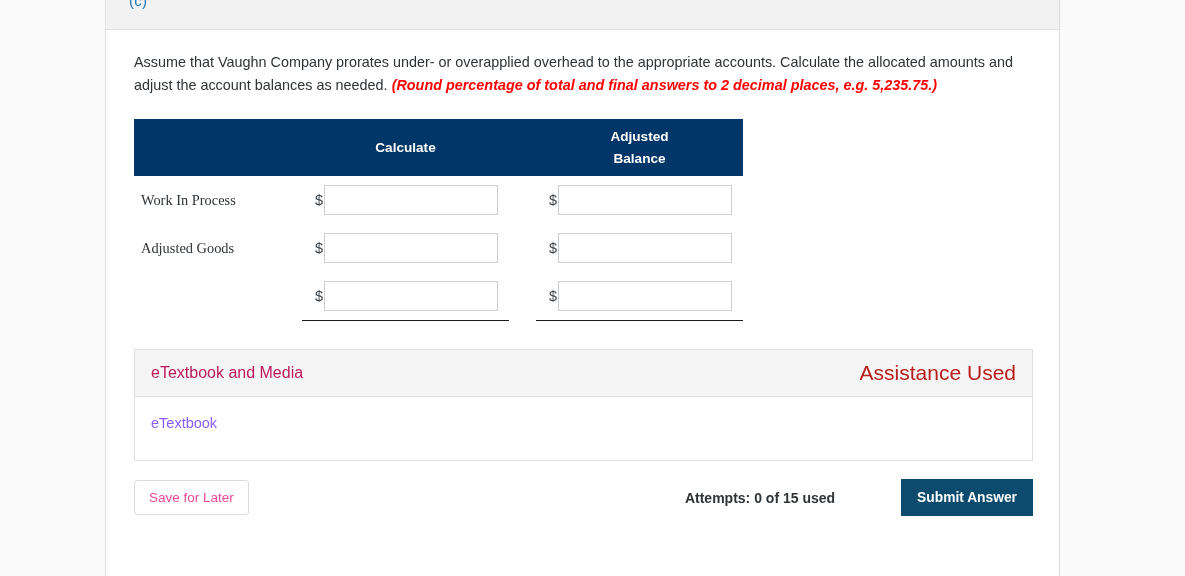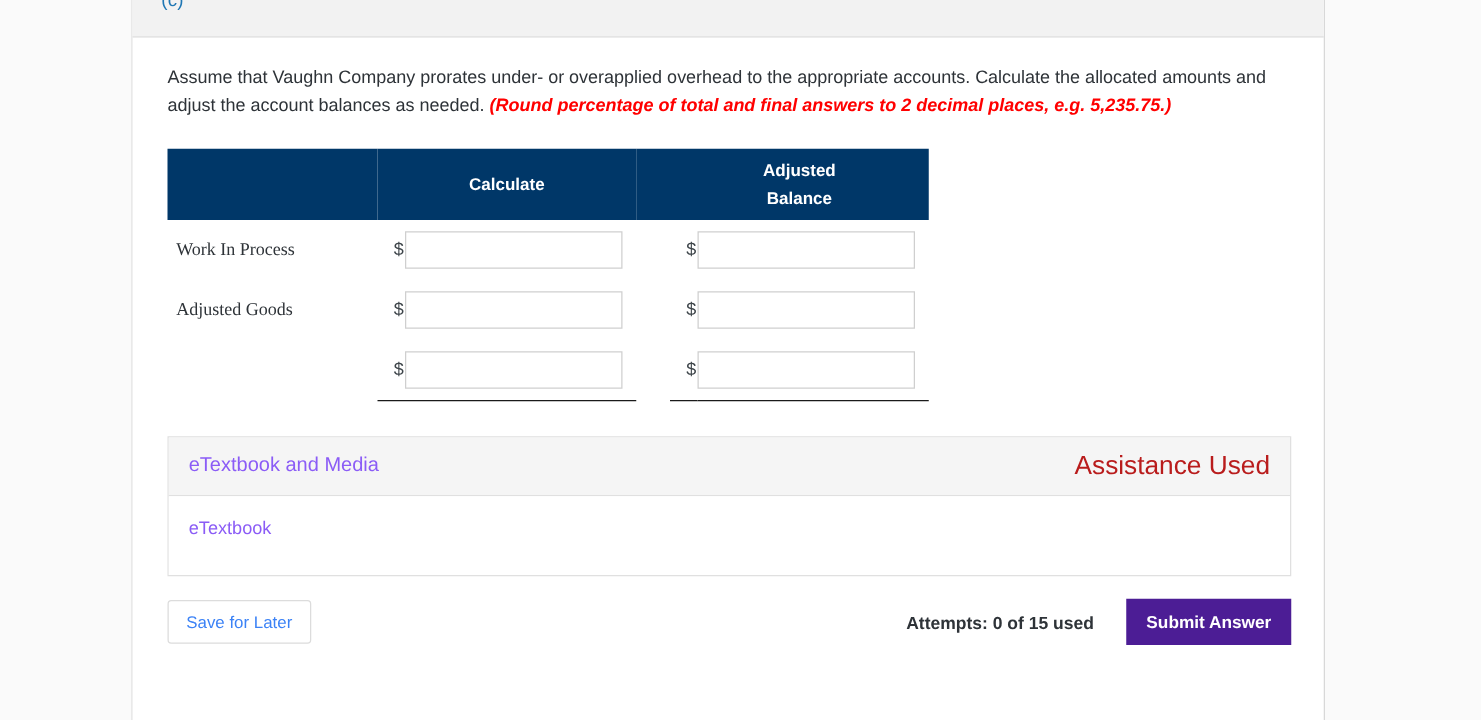--- a/index.html
+++ b/index.html
@@ -98,43 +98,43 @@
     border: 1px solid #e0e0e0;
     width: 899px;
   }
   .etb-head {
     background: #f5f5f5;
     border-bottom: 1px solid #e0e0e0;
     height: 47px;
     display: flex; align-items: center; justify-content: space-between;
     padding: 0 16px;
   }
-  .etb-title { font-size: 16px; color: #8b5cf6; }
+  .etb-title { font-size: 16px; color: #be185d; }
   .etb-assist { font-size: 21px; color: #b91c1c; }
   .etb-body { height: 63px; padding: 17px 16px 0 16px; background: #fff; }
   .etb-link { font-size: 14.5px; color: #8b5cf6; cursor: pointer; }
 
   
   .footer {
     margin-top: 18px;
     display: flex; align-items: center; justify-content: space-between;
     width: 899px;
   }
   .btn-save {
-    border: 1px solid #dcdcdc; background: #fff; color: #3b82f6;
+    border: 1px solid #dcdcdc; background: #fff; color: #ec4899;
     font-family: "Liberation Sans", sans-serif;
     font-size: 13.5px; padding: 9px 14px; border-radius: 3px; cursor: pointer;
   }
   .footer-right { display: flex; align-items: center; gap: 26px; }
   .attempts { font-size: 14px; font-weight: bold; color: #2e3338; }
   .btn-submit {
-    background: #4c1d95; color: #fff; border: none;
+    background: #0c4a6e; color: #fff; border: none;
     font-family: "Liberation Sans", sans-serif;
     font-size: 13.8px; font-weight: bold;
-    padding: 11px 16px; cursor: pointer;
+    padding: 11px 16px; cursor: pointer; margin-left: 40px;
   }
 </style>
 </head>
 <body>
 
 <div class="page">
   <div class="card">
 
     <div class="card-header">
       <div class="part-label">(c)</div>

